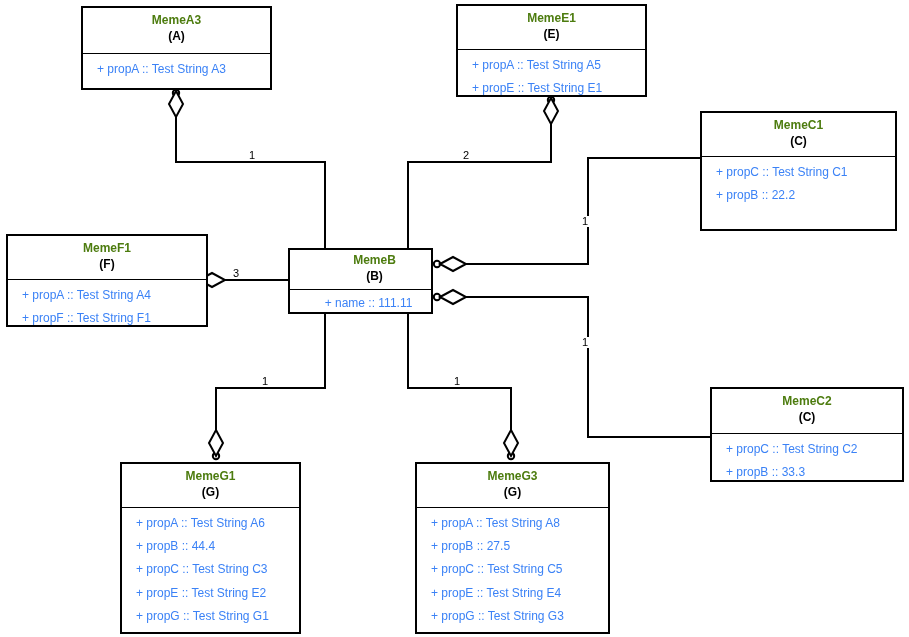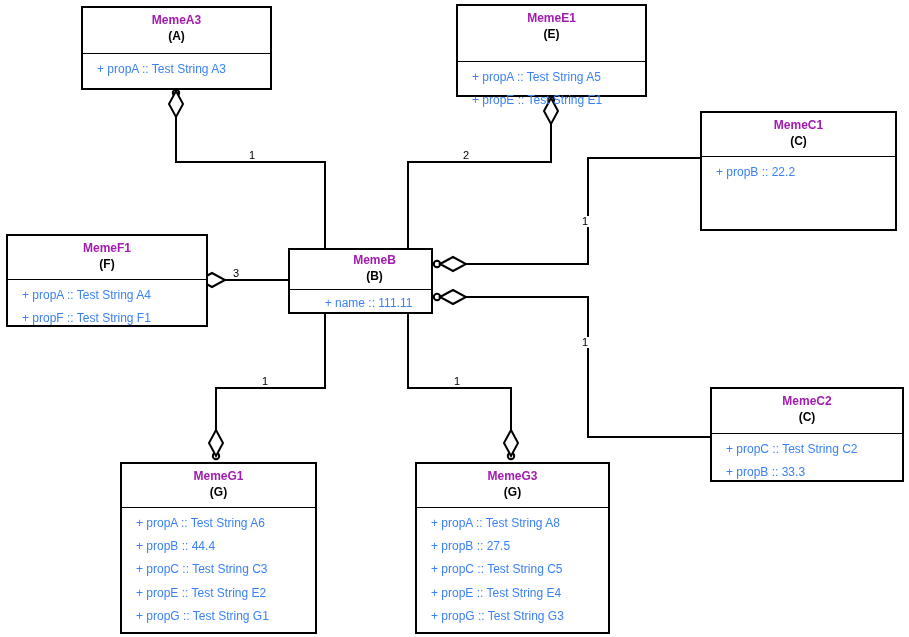--- a/index.html
+++ b/index.html
@@ -34,21 +34,21 @@
   .uml-header {
     box-sizing: border-box;
     border-bottom: 1px solid #000000;
     text-align: center;
     padding: 5px 4px 6px 4px;
     line-height: 1.32;
   }
   .uml-name {
     font-weight: bold;
     font-size: 12px;
-    color: #a21caf;
+    color: #4d7c0f;
   }
   .uml-stereotype {
     font-weight: bold;
     font-size: 12px;
     color: #000000;
   }
   .uml-attrs {
     box-sizing: border-box;
     padding: 4px 0 4px 0;
   }
@@ -123,36 +123,37 @@
     <div class="uml-header" style="height:46px;">
       <div class="uml-name">MemeA3</div>
       <div class="uml-stereotype">(A)</div>
     </div>
     <div class="uml-attrs">
       <div class="uml-attr">+ propA :: Test String A3</div>
     </div>
   </div>
 
   <div class="uml-class" style="left:456px; top:4px; width:191px; height:93px;">
-    <div class="uml-header" style="height:56px;">
+    <div class="uml-header" style="height:44px;">
       <div class="uml-name">MemeE1</div>
       <div class="uml-stereotype">(E)</div>
     </div>
     <div class="uml-attrs">
       <div class="uml-attr">+ propA :: Test String A5</div>
       <div class="uml-attr">+ propE :: Test String E1</div>
     </div>
   </div>
 
   <div class="uml-class" style="left:700px; top:111px; width:197px; height:120px;">
     <div class="uml-header" style="height:44px;">
       <div class="uml-name">MemeC1</div>
       <div class="uml-stereotype">(C)</div>
     </div>
     <div class="uml-attrs">
+      <div class="uml-attr">+ propC :: Test String C1</div>
       <div class="uml-attr">+ propB :: 22.2</div>
     </div>
   </div>
 
   <div class="uml-class" style="left:6px; top:234px; width:202px; height:93px;">
     <div class="uml-header" style="height:44px;">
       <div class="uml-name">MemeF1</div>
       <div class="uml-stereotype">(F)</div>
     </div>
     <div class="uml-attrs">
@@ -175,21 +176,21 @@
     <div class="uml-header" style="height:45px;">
       <div class="uml-name">MemeC2</div>
       <div class="uml-stereotype">(C)</div>
     </div>
     <div class="uml-attrs">
       <div class="uml-attr">+ propC :: Test String C2</div>
       <div class="uml-attr">+ propB :: 33.3</div>
     </div>
   </div>
 
-  <div class="uml-class" style="left:120px; top:462px; width:197px; height:172px;">
+  <div class="uml-class" style="left:120px; top:462px; width:181px; height:172px;">
     <div class="uml-header" style="height:44px;">
       <div class="uml-name">MemeG1</div>
       <div class="uml-stereotype">(G)</div>
     </div>
     <div class="uml-attrs">
       <div class="uml-attr">+ propA :: Test String A6</div>
       <div class="uml-attr">+ propB :: 44.4</div>
       <div class="uml-attr">+ propC :: Test String C3</div>
       <div class="uml-attr">+ propE :: Test String E2</div>
       <div class="uml-attr">+ propG :: Test String G1</div>

